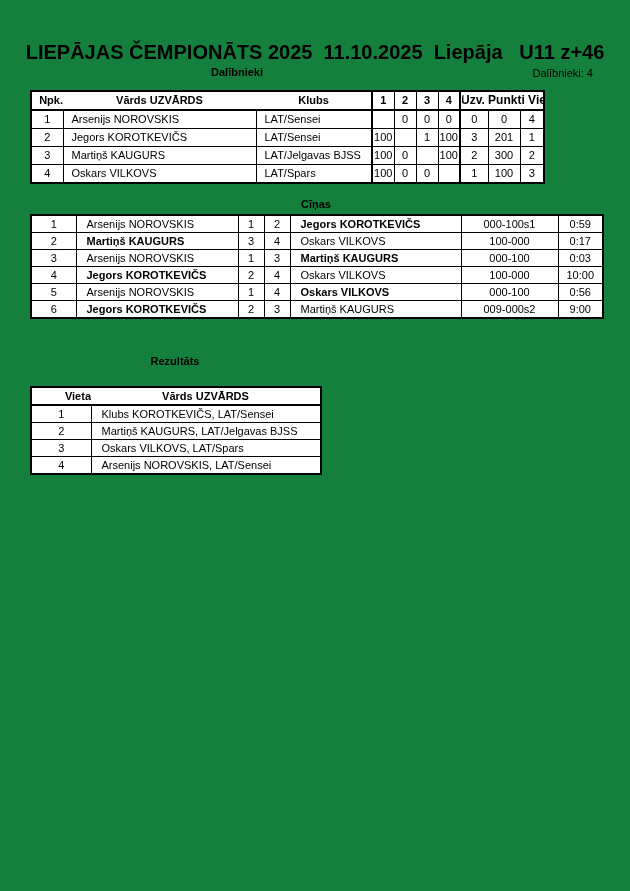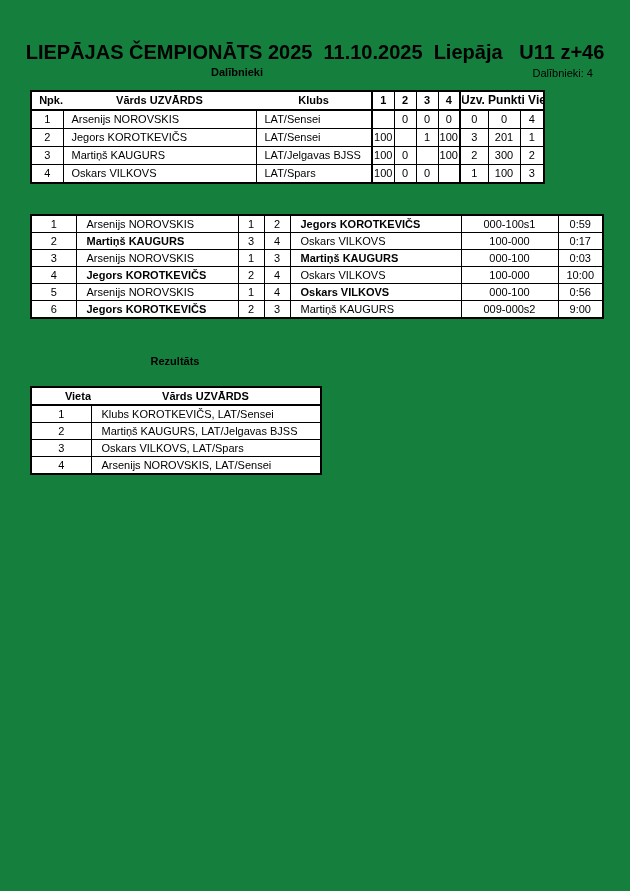--- a/index.html
+++ b/index.html
@@ -126,20 +126,21 @@
       <td>0</td>
       <td>0</td>
       <td></td>
       <td class="bl2">1</td>
       <td>100</td>
       <td>3</td>
     </tr>
   </tbody>
     </table>
 
+  <div class="subtitle sub-fights">Cīņas</div>
 
   <table id="t-fights">
     <colgroup>
       <col style="width:45px">
         <col style="width:162px">
         <col style="width:26px">
         <col style="width:26px">
       <col style="width:171px">
         <col style="width:97px">
         <col style="width:45px">

